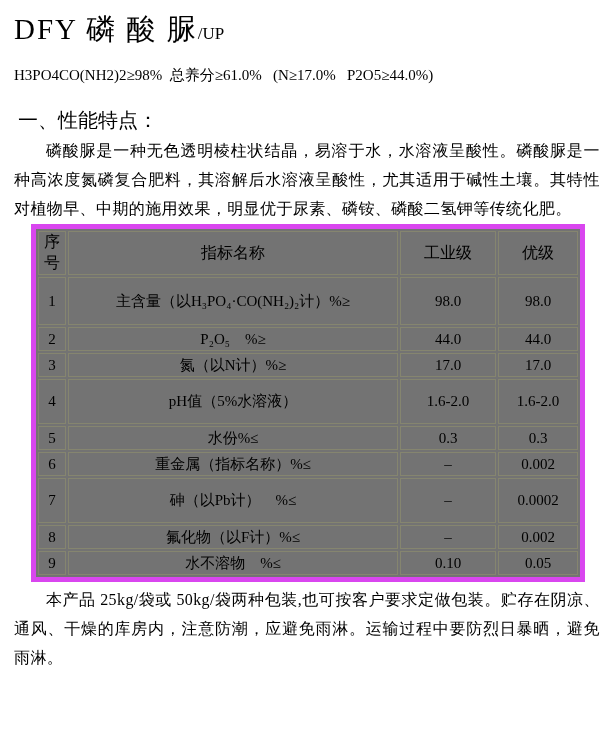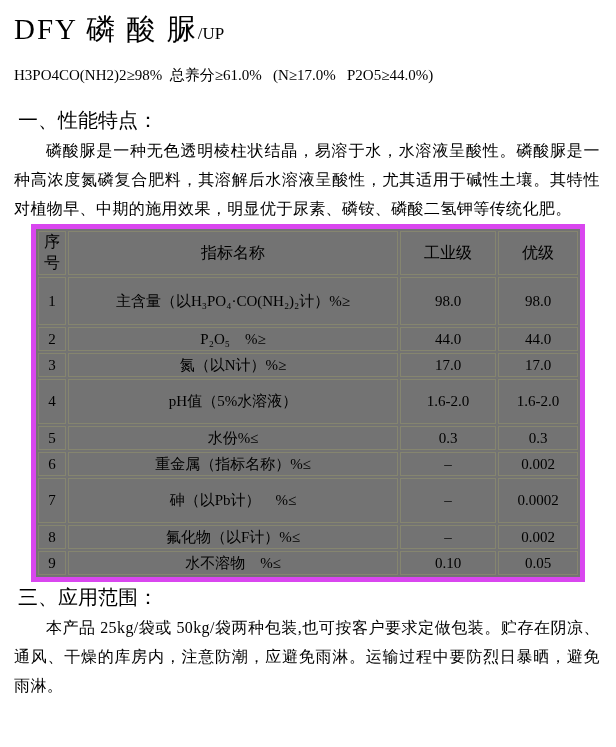--- a/index.html
+++ b/index.html
@@ -141,17 +141,16 @@
       </tr>
       <tr>
         <td>9</td>
         <td>水不溶物　%≤</td>
         <td>0.10</td>
         <td>0.05</td>
       </tr>
     </tbody>
   </table>
 
-  <div class="heading">三、应用范围：</div>
 
   <p class="para">本产品 25kg/袋或 50kg/袋两种包装,也可按客户要求定做包装。贮存在阴凉、通风、干燥的库房内，注意防潮，应避免雨淋。运输过程中要防烈日暴晒，避免雨淋。</p>
 
 </div>
 
 </body></html>

